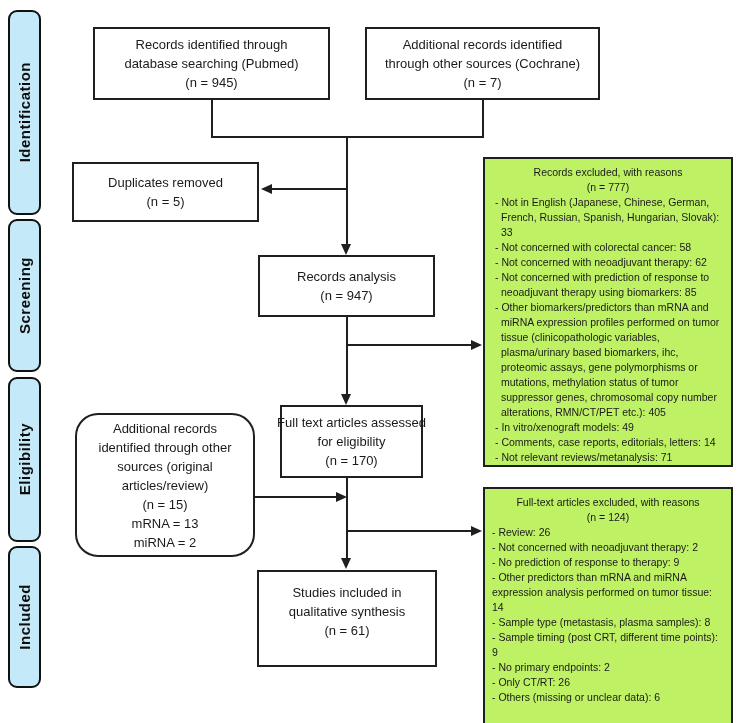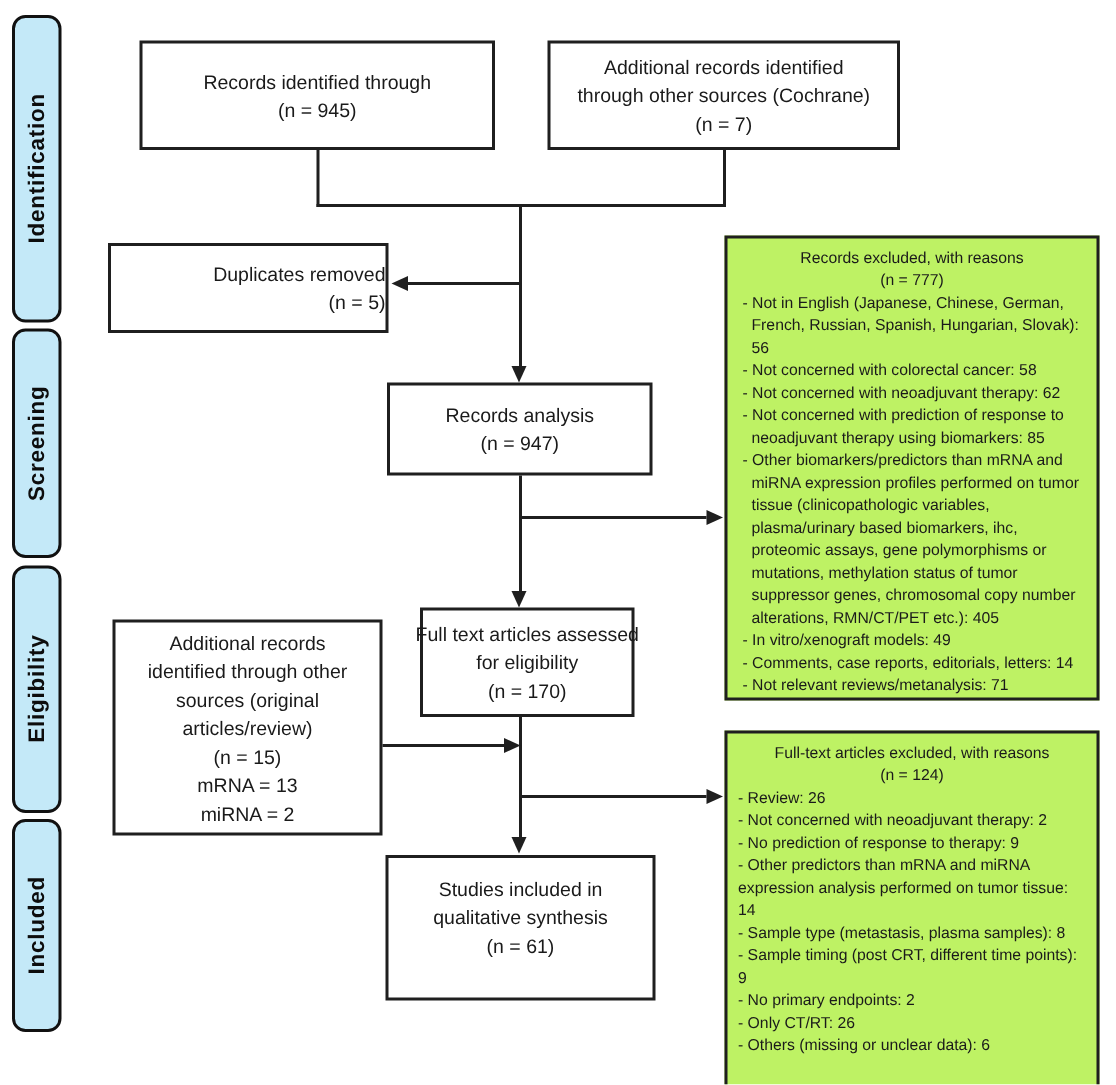--- a/index.html
+++ b/index.html
@@ -47,24 +47,24 @@
     border:2px solid var(--line);
     display:flex;flex-direction:column;
     align-items:center;justify-content:center;
     text-align:center;
     font-size:13px;line-height:19px;
     color:#1a1a1a;
   }
   .fbox .line{white-space:nowrap;}
   #box-records-pubmed{left:93px;top:27px;width:237px;height:73px;}
   #box-records-cochrane{left:365px;top:27px;width:235px;height:73px;}
-  #box-duplicates-removed{left:72px;top:162px;width:187px;height:60px;align-items:flex-end;}
+  #box-duplicates-removed{left:72px;top:162px;width:187px;height:60px;}
   #box-records-screened{left:258px;top:255px;width:177px;height:62px;}
   #box-full-text-assessed{left:280px;top:405px;width:143px;height:73px;}
-  #box-additional-records{left:75px;top:413px;width:180px;height:144px;}
+  #box-additional-records{left:75px;top:413px;width:180px;height:144px;border-radius:23px;}
   #box-studies-included{left:257px;top:570px;width:180px;height:97px;justify-content:flex-start;padding-top:11px;}
 
   
   .xbox{
     position:absolute;
     background:#bef264;
     border:2px solid var(--line);
     font-size:10.5px;line-height:15px;
     padding:6px 7px 6px 7px;
     text-align:left;
@@ -98,20 +98,21 @@
   </div>
   <div class="stage" id="stage-eligibility">
     <span class="vlabel">Eligibility</span>
   </div>
   <div class="stage" id="stage-included">
     <span class="vlabel">Included</span>
   </div>
 
   <div class="fbox" id="box-records-pubmed">
       <div class="line">Records identified through</div>
+      <div class="line">database searching (Pubmed)</div>
       <div class="line">(n = 945)</div>
     </div>
 
   <div class="fbox" id="box-records-cochrane">
       <div class="line">Additional records identified</div>
       <div class="line">through other sources (Cochrane)</div>
       <div class="line">(n = 7)</div>
     </div>
 
   <div class="fbox" id="box-duplicates-removed">
@@ -123,21 +124,21 @@
       <div class="line">Records analysis</div>
       <div class="line">(n = 947)</div>
     </div>
 
   <div class="xbox" id="box-records-excluded">
     <div class="title-lines">
         <div>Records excluded, with reasons</div>
         <div>(n = 777)</div>
       </div>
     <div class="reasons">
-        <div>- Not in English (Japanese, Chinese, German, French, Russian, Spanish, Hungarian, Slovak): 56</div>
+        <div>- Not in English (Japanese, Chinese, German, French, Russian, Spanish, Hungarian, Slovak): 33</div>
         <div>- Not concerned with colorectal cancer: 58</div>
         <div>- Not concerned with neoadjuvant therapy: 62</div>
         <div>- Not concerned with prediction of response to neoadjuvant therapy using biomarkers: 85</div>
         <div>- Other biomarkers/predictors than mRNA and miRNA expression profiles performed on tumor tissue (clinicopathologic variables, plasma/urinary based biomarkers, ihc, proteomic assays, gene polymorphisms or mutations, methylation status of tumor suppressor genes, chromosomal copy number alterations, RMN/CT/PET etc.): 405</div>
         <div>- In vitro/xenograft models: 49</div>
         <div>- Comments, case reports, editorials, letters: 14</div>
         <div>- Not relevant reviews/metanalysis: 71</div>
       </div>
   </div>
 

